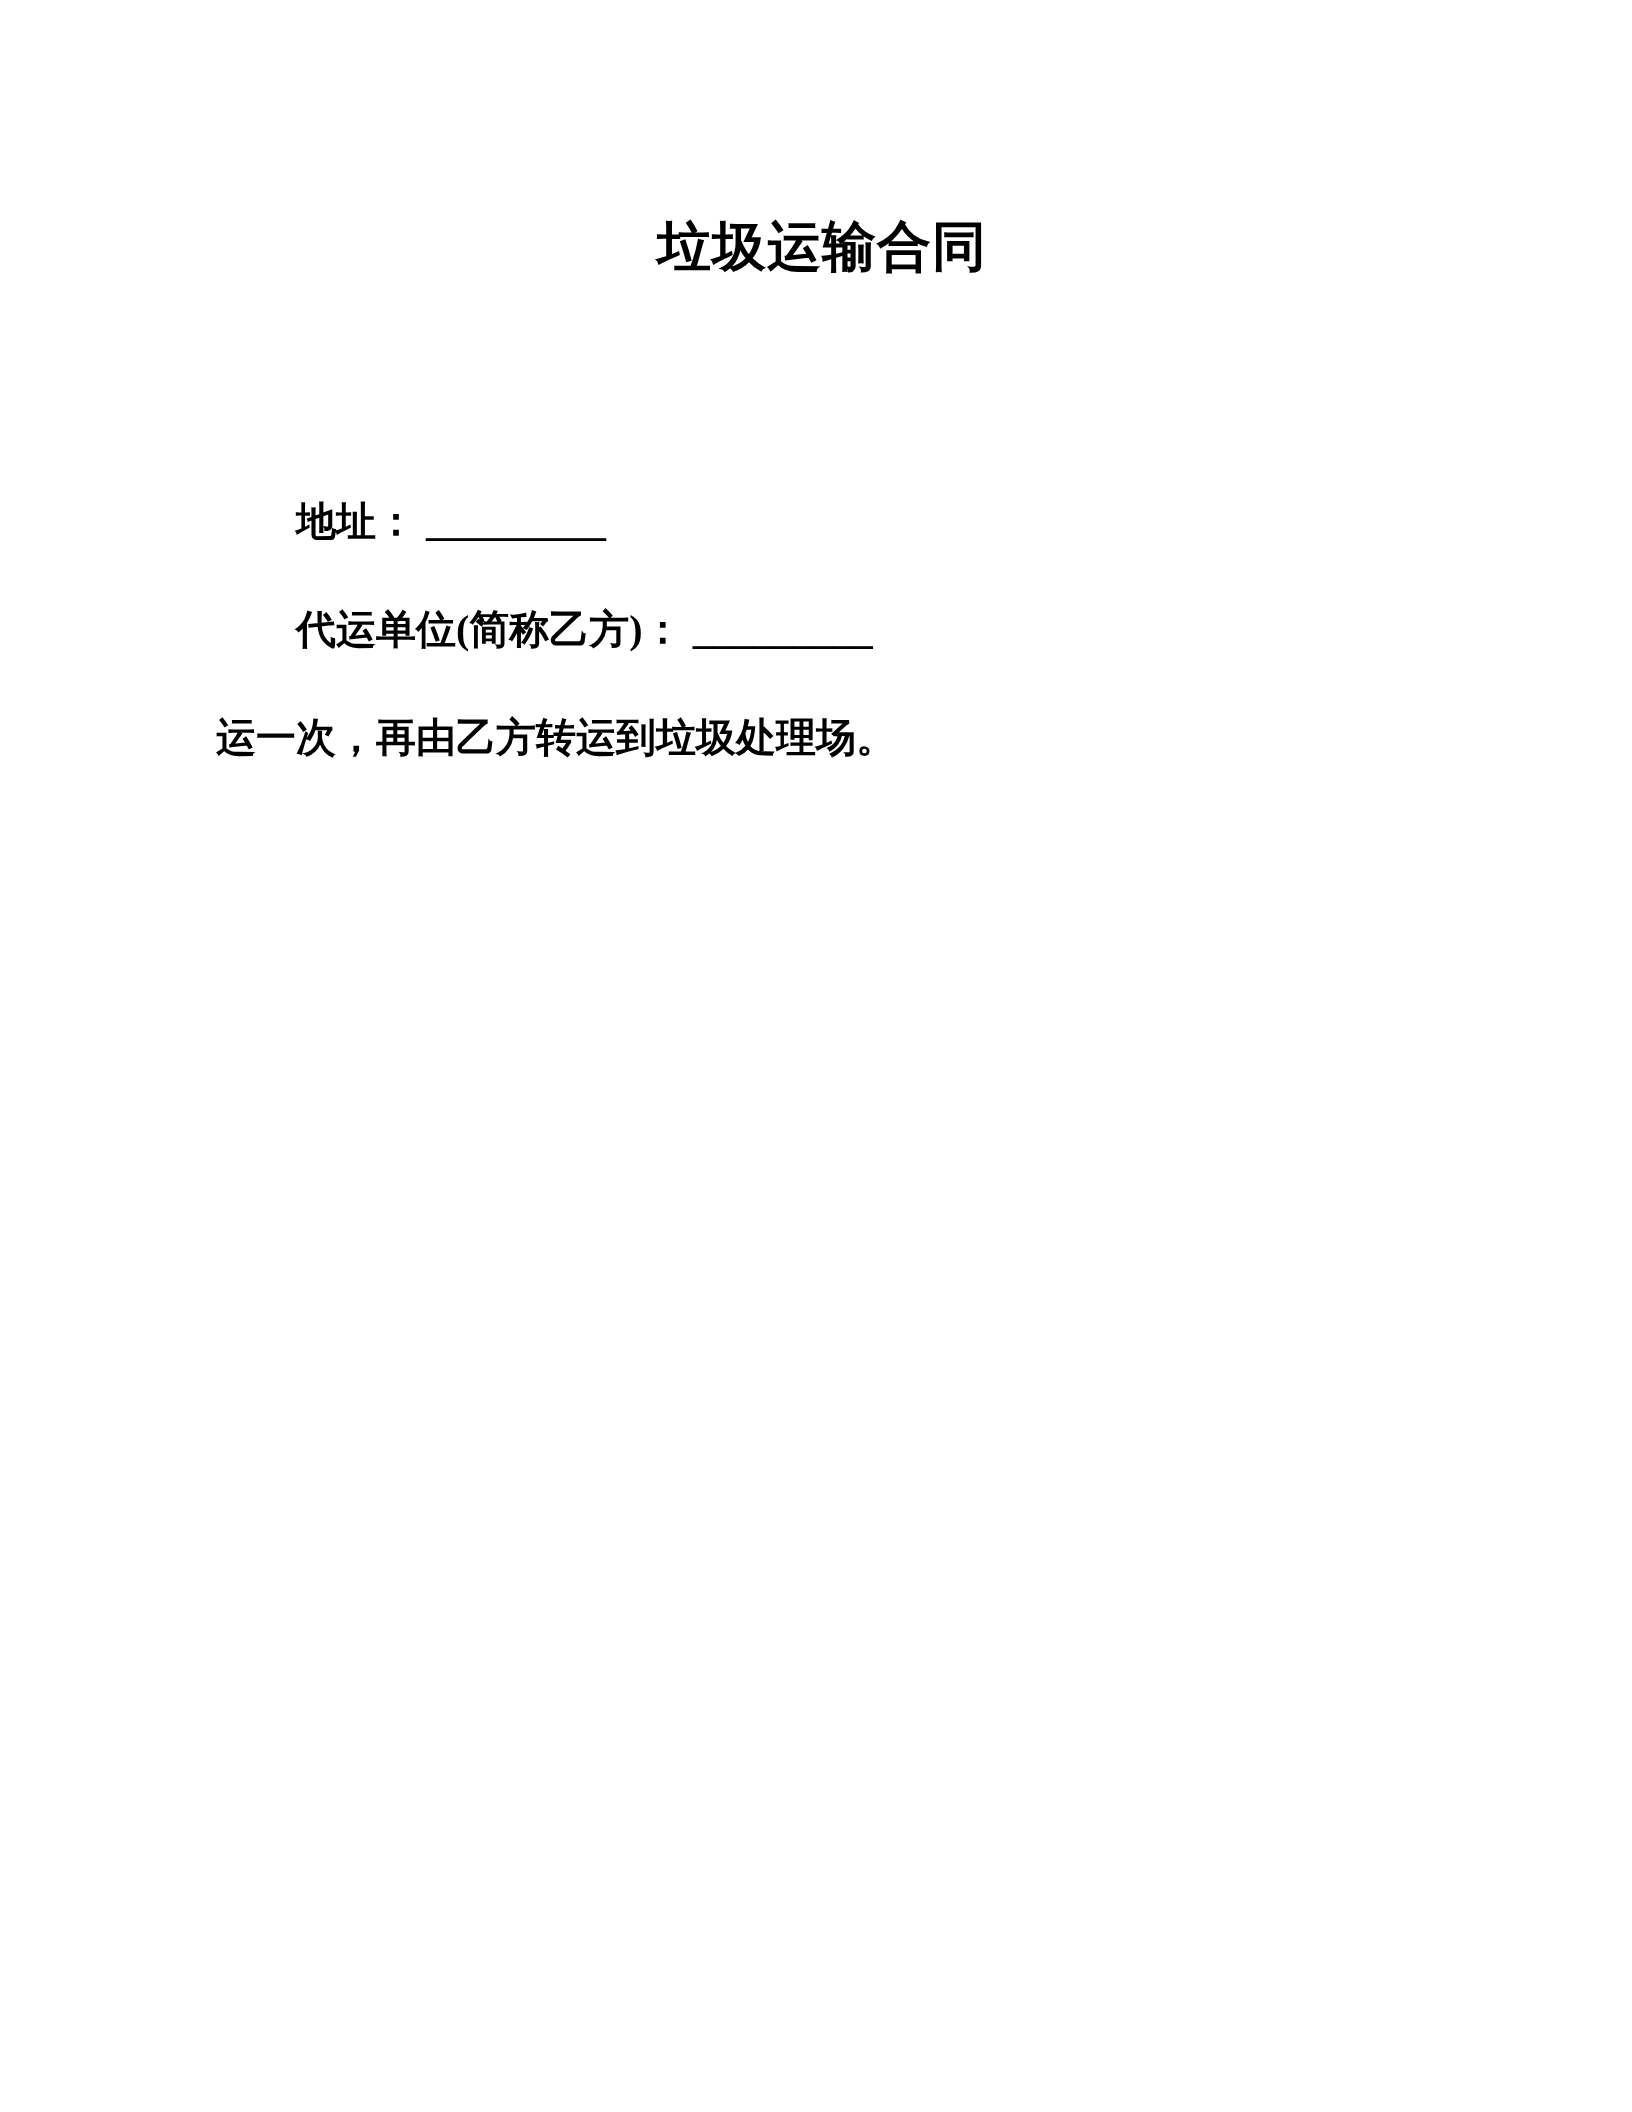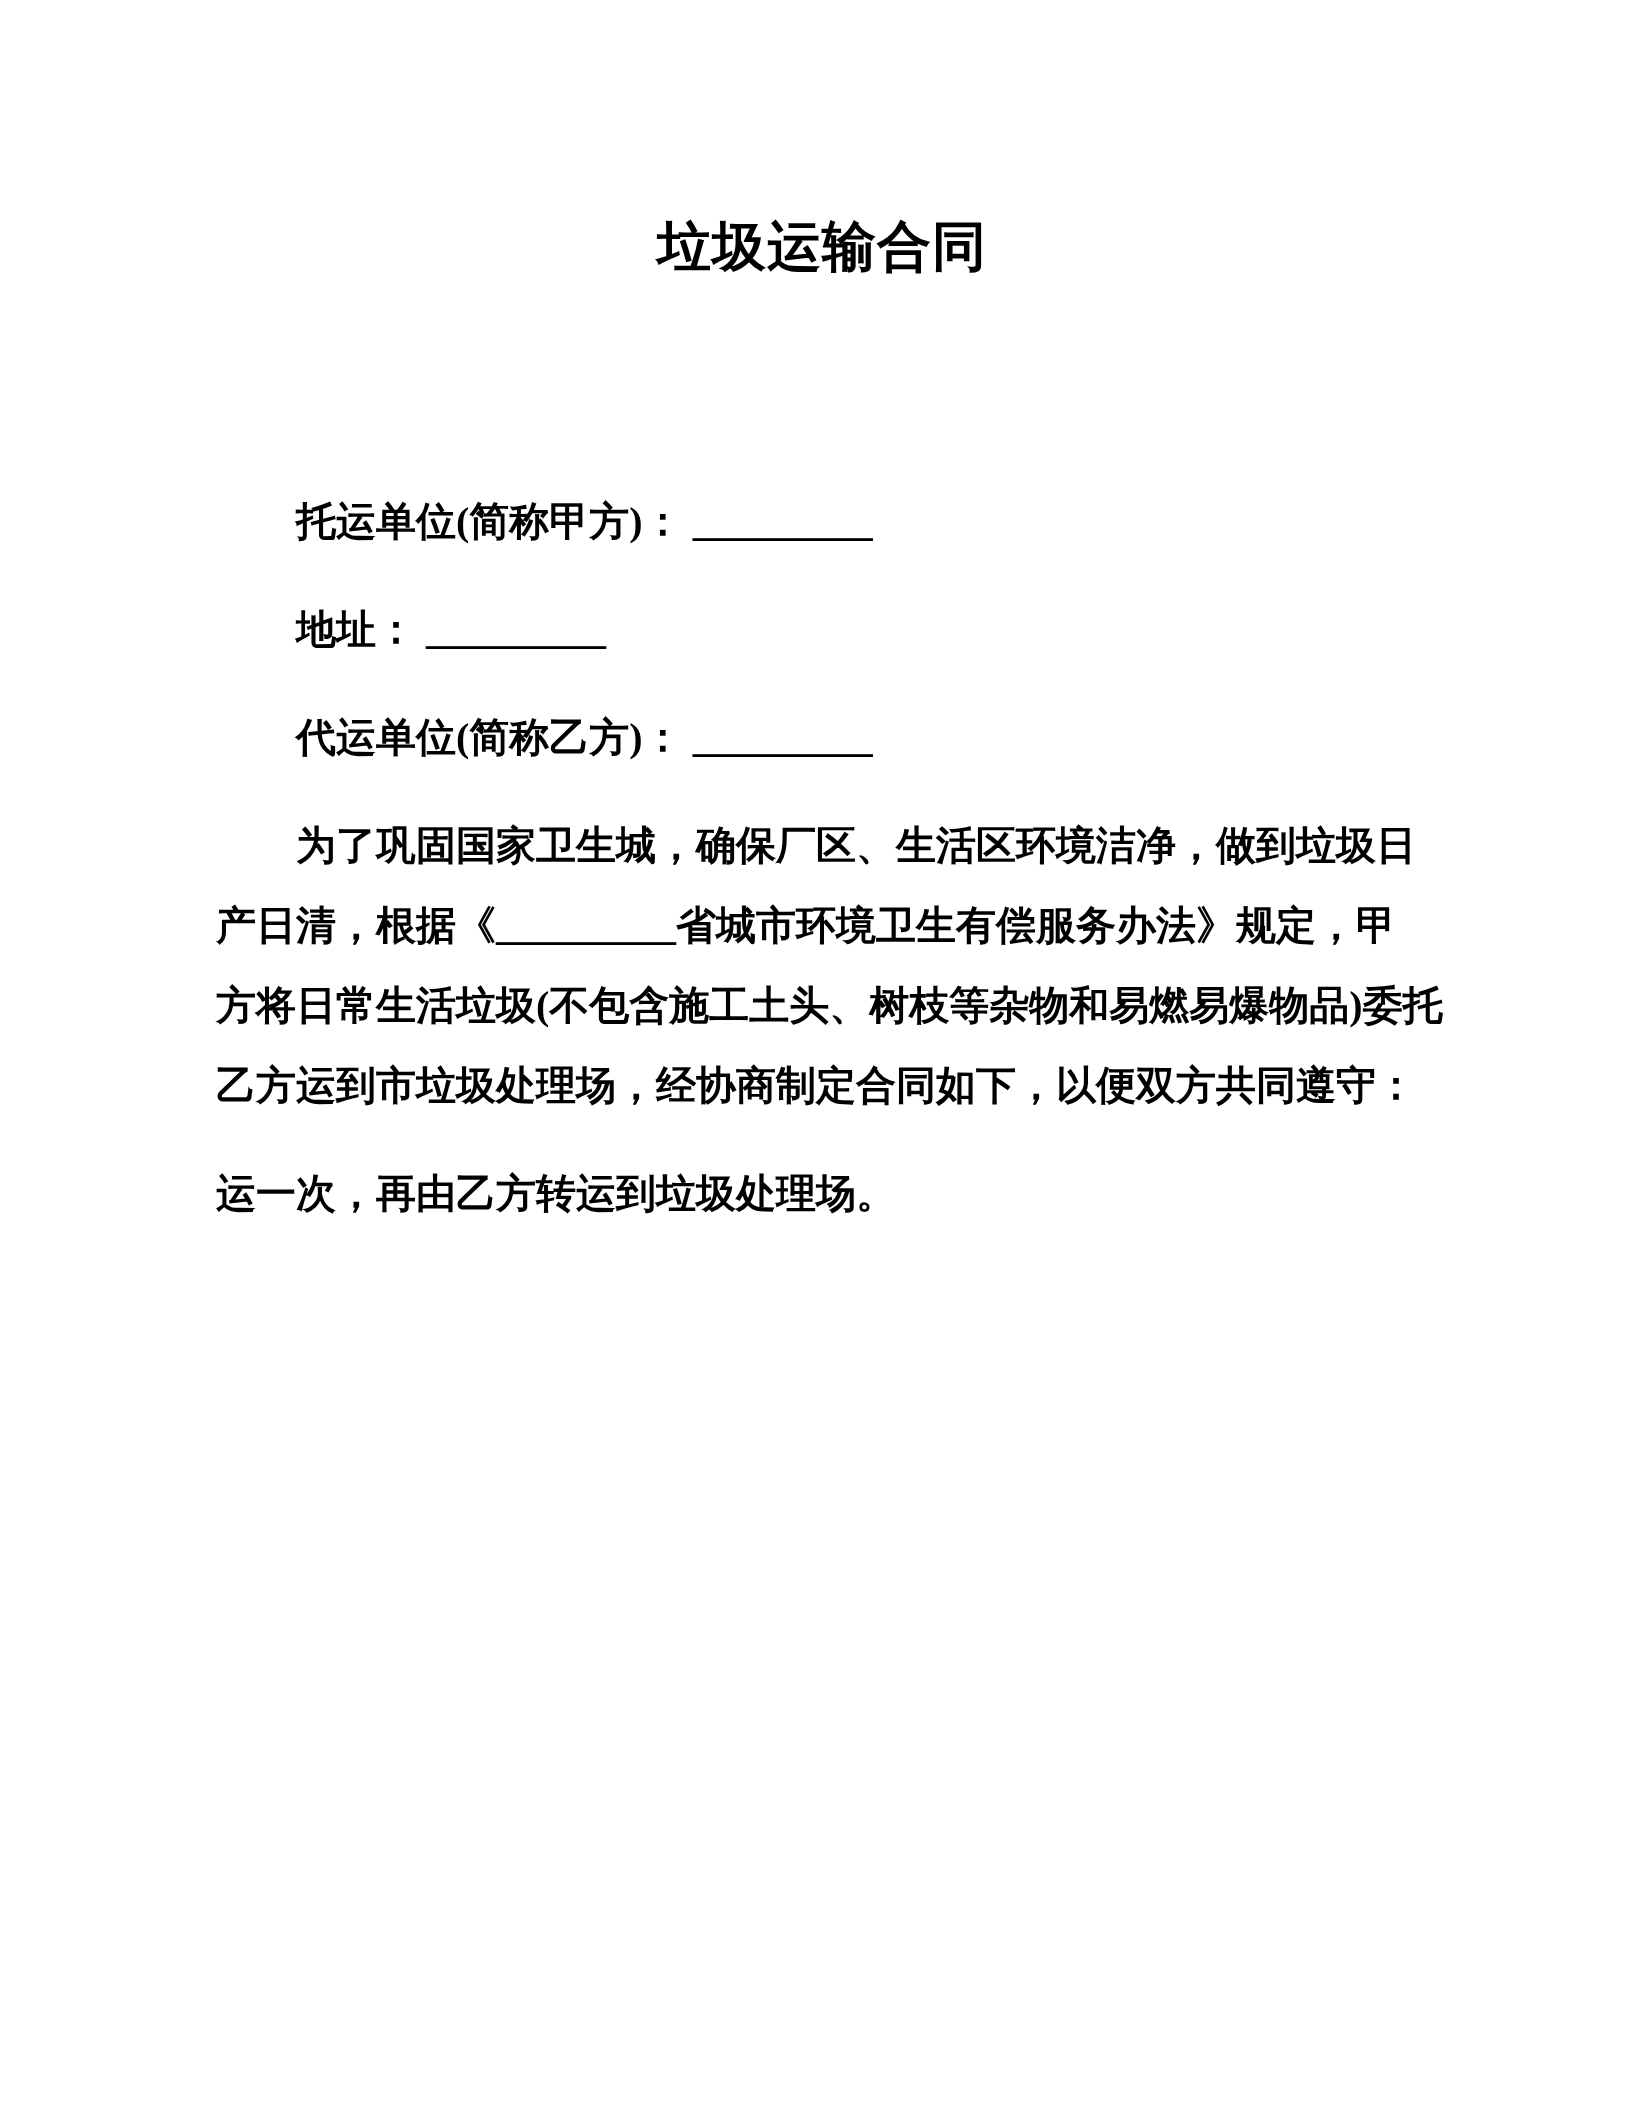--- a/index.html
+++ b/index.html
@@ -45,38 +45,29 @@
   }
 </style>
 </head>
 <body>
 
 <div class="page">
   <div class="content">
 
     <h1 class="doc-title">垃圾运输合同</h1>
 
-    <div class="para">
-      <span class="line indent">托运单位(简称甲方)： _________</span>
-    </div>
 
     <div class="para">
       <span class="line indent">地址： _________</span>
     </div>
 
     <div class="para">
       <span class="line indent">代运单位(简称乙方)： _________</span>
     </div>
 
-    <div class="para">
-      <span class="line indent">为了巩固国家卫生城，确保厂区、生活区环境洁净，做到垃圾日</span>
-      <span class="line">产日清，根据《_________省城市环境卫生有偿服务办法》规定，甲</span>
-      <span class="line">方将日常生活垃圾(不包含施工土头、树枝等杂物和易燃易爆物品)委托</span>
-      <span class="line">乙方运到市垃圾处理场，经协商制定合同如下，以便双方共同遵守：</span>
-    </div>
 
 
 
     <div class="para">
       <span class="line">运一次，再由乙方转运到垃圾处理场。</span>
     </div>
 
 
   </div>
 </div>

